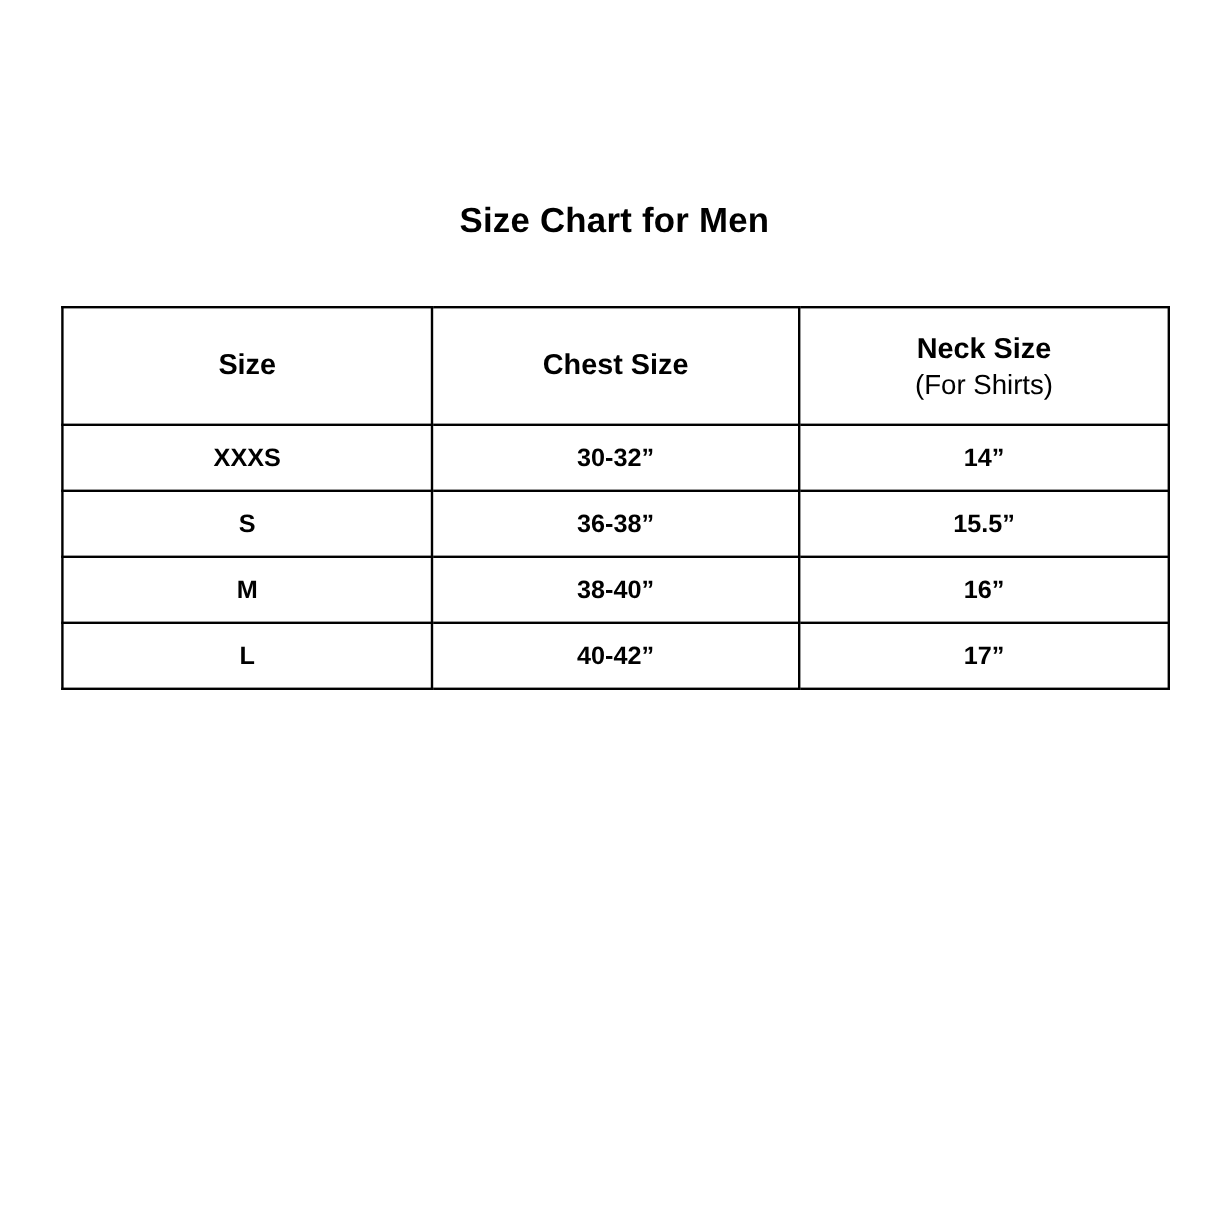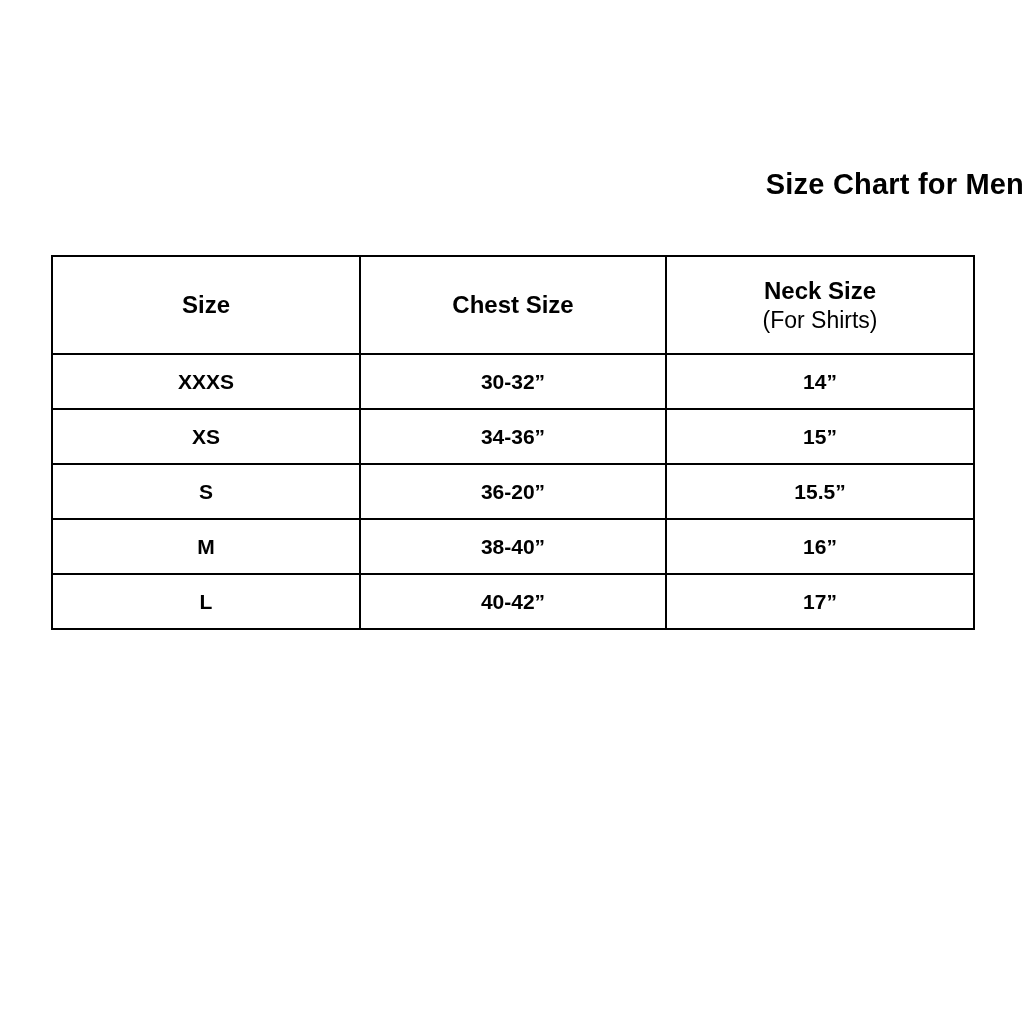--- a/index.html
+++ b/index.html
@@ -20,21 +20,21 @@
     left: 0;
     top: 0;
     width: 1024px;
     height: 1024px;
   }
   .chart-title {
     position: absolute;
     left: 0;
     top: 168px;
     width: 1024px;
-    text-align: right;
+    text-align: center;
     font-size: 29px;
     font-weight: bold;
     letter-spacing: 0.2px;
   }
   .size-table {
     position: absolute;
     left: 51px;
     top: 255px;
     width: 922px;
     border-collapse: collapse;
@@ -98,27 +98,22 @@
         </th>
       </tr>
     </thead>
     <tbody>
       <tr>
         <td>XXXS</td>
         <td>30-32”</td>
         <td>14”</td>
       </tr>
       <tr>
-        <td>XS</td>
-        <td>34-36”</td>
-        <td>15”</td>
-      </tr>
-      <tr>
         <td>S</td>
-        <td>36-20”</td>
+        <td>36-38”</td>
         <td>15.5”</td>
       </tr>
       <tr>
         <td>M</td>
         <td>38-40”</td>
         <td>16”</td>
       </tr>
       <tr>
         <td>L</td>
         <td>40-42”</td>

